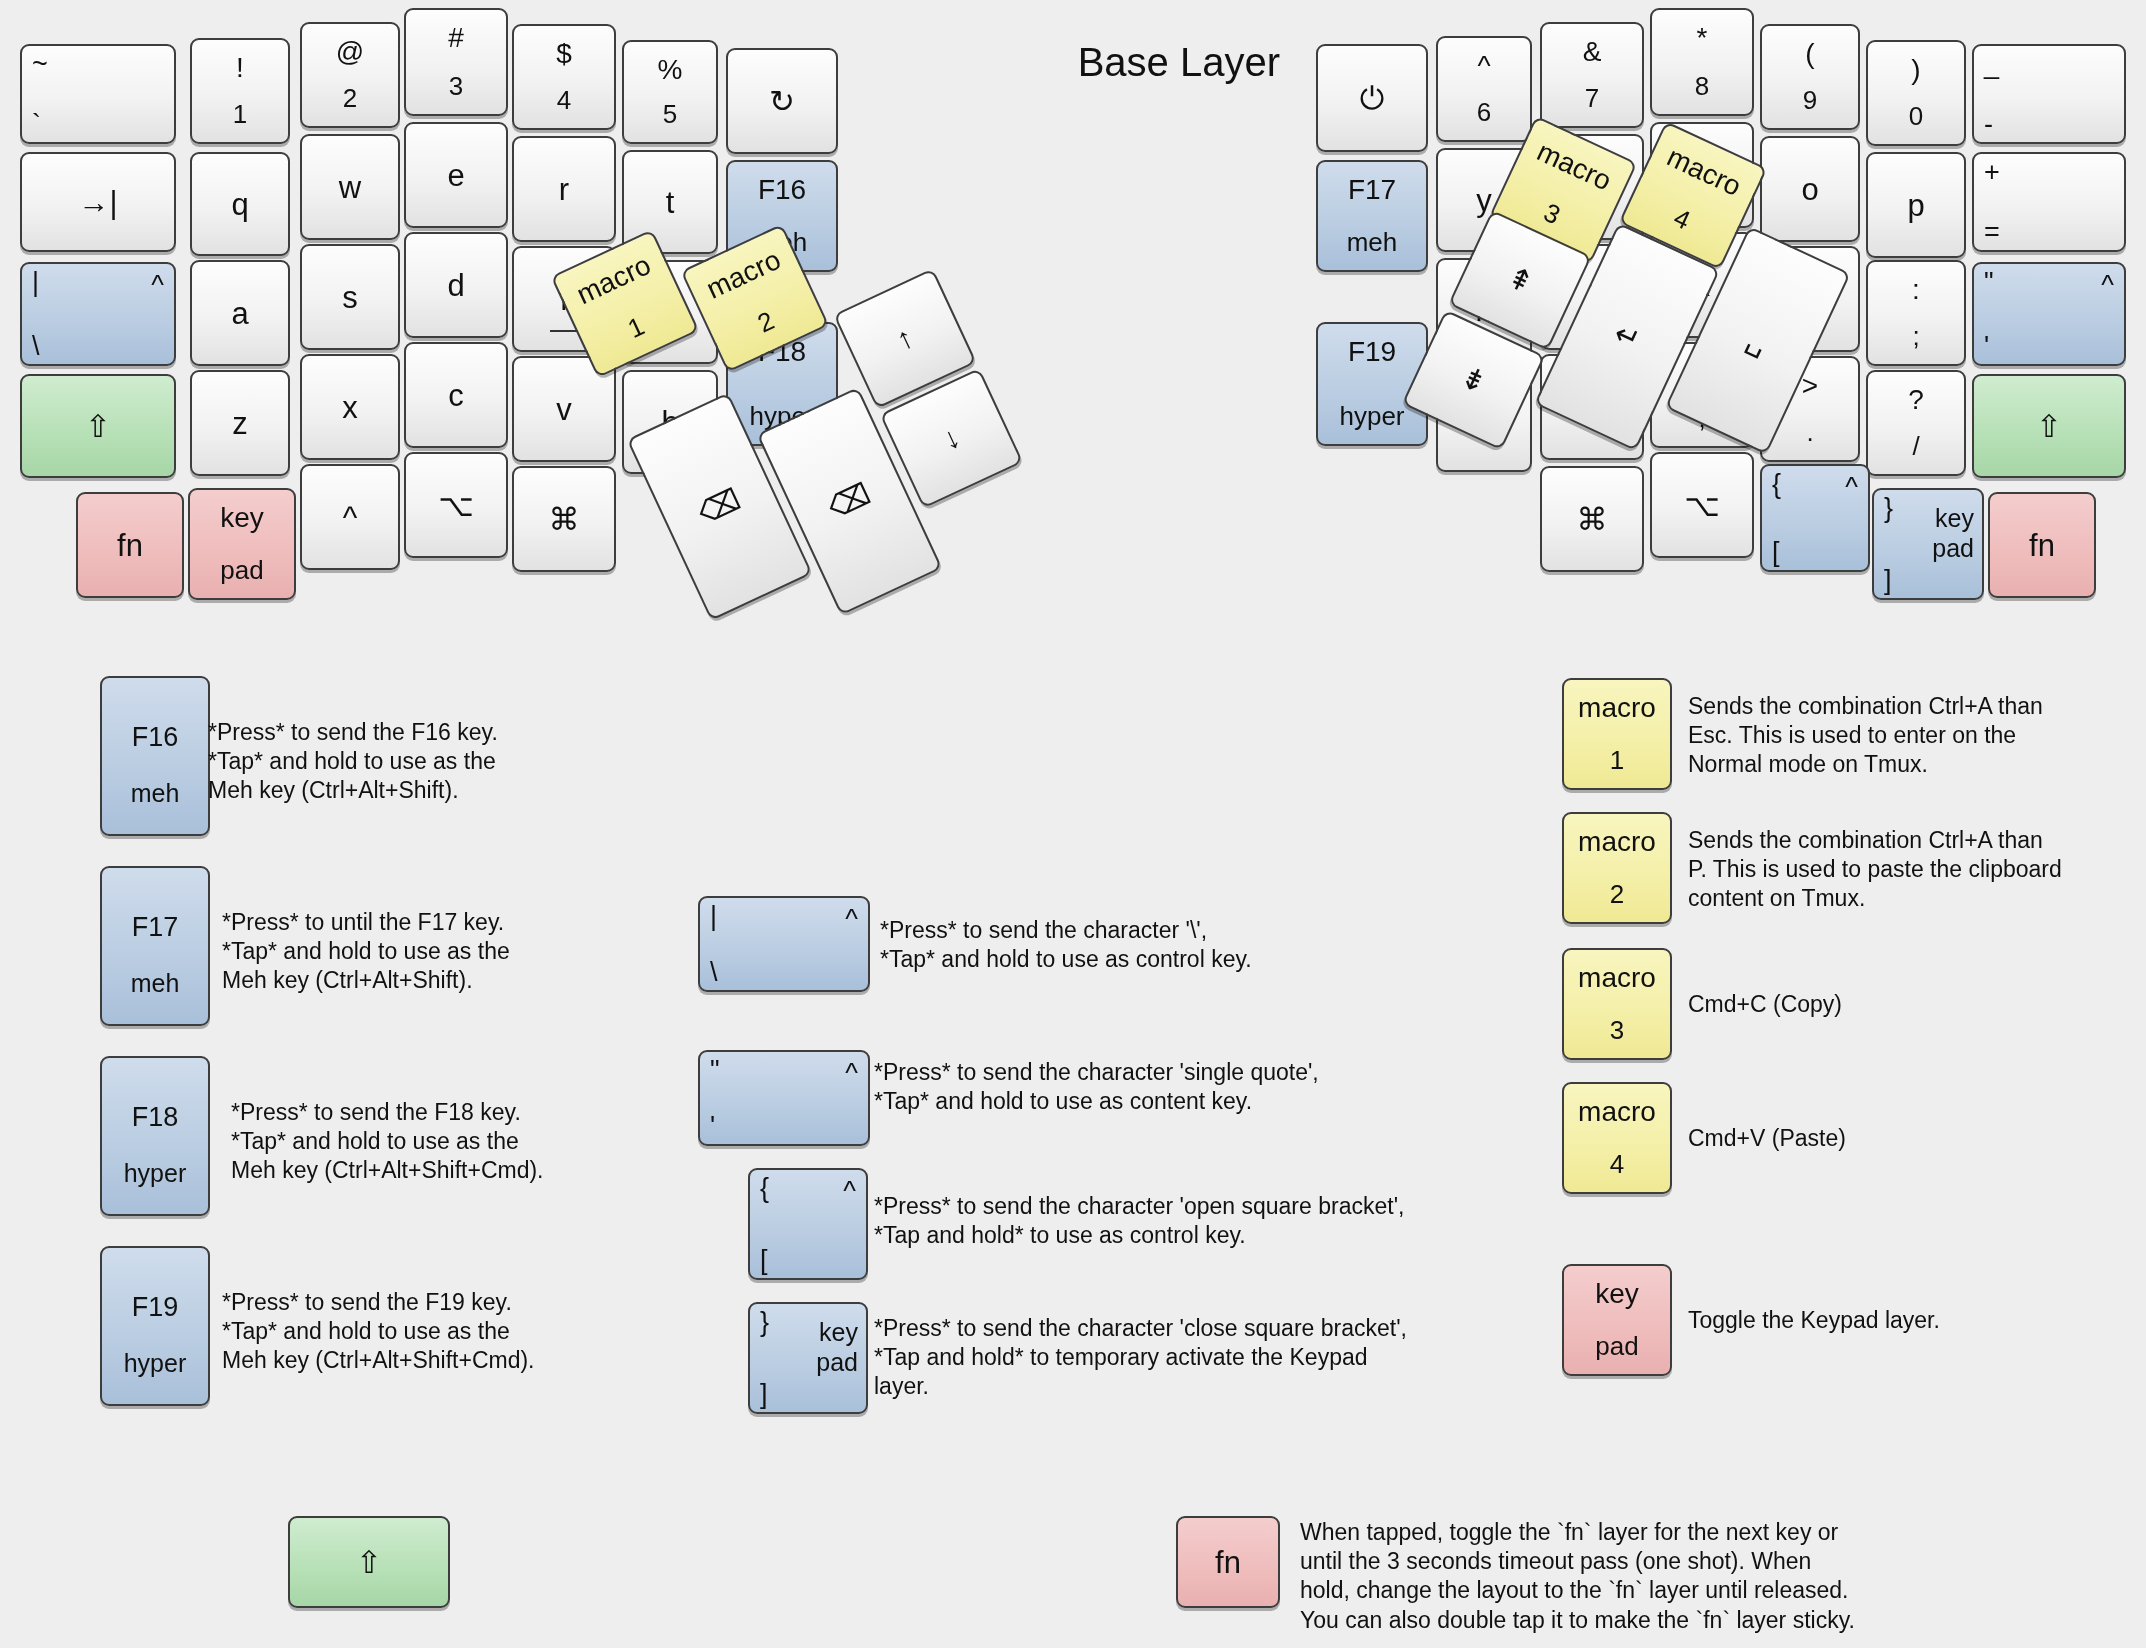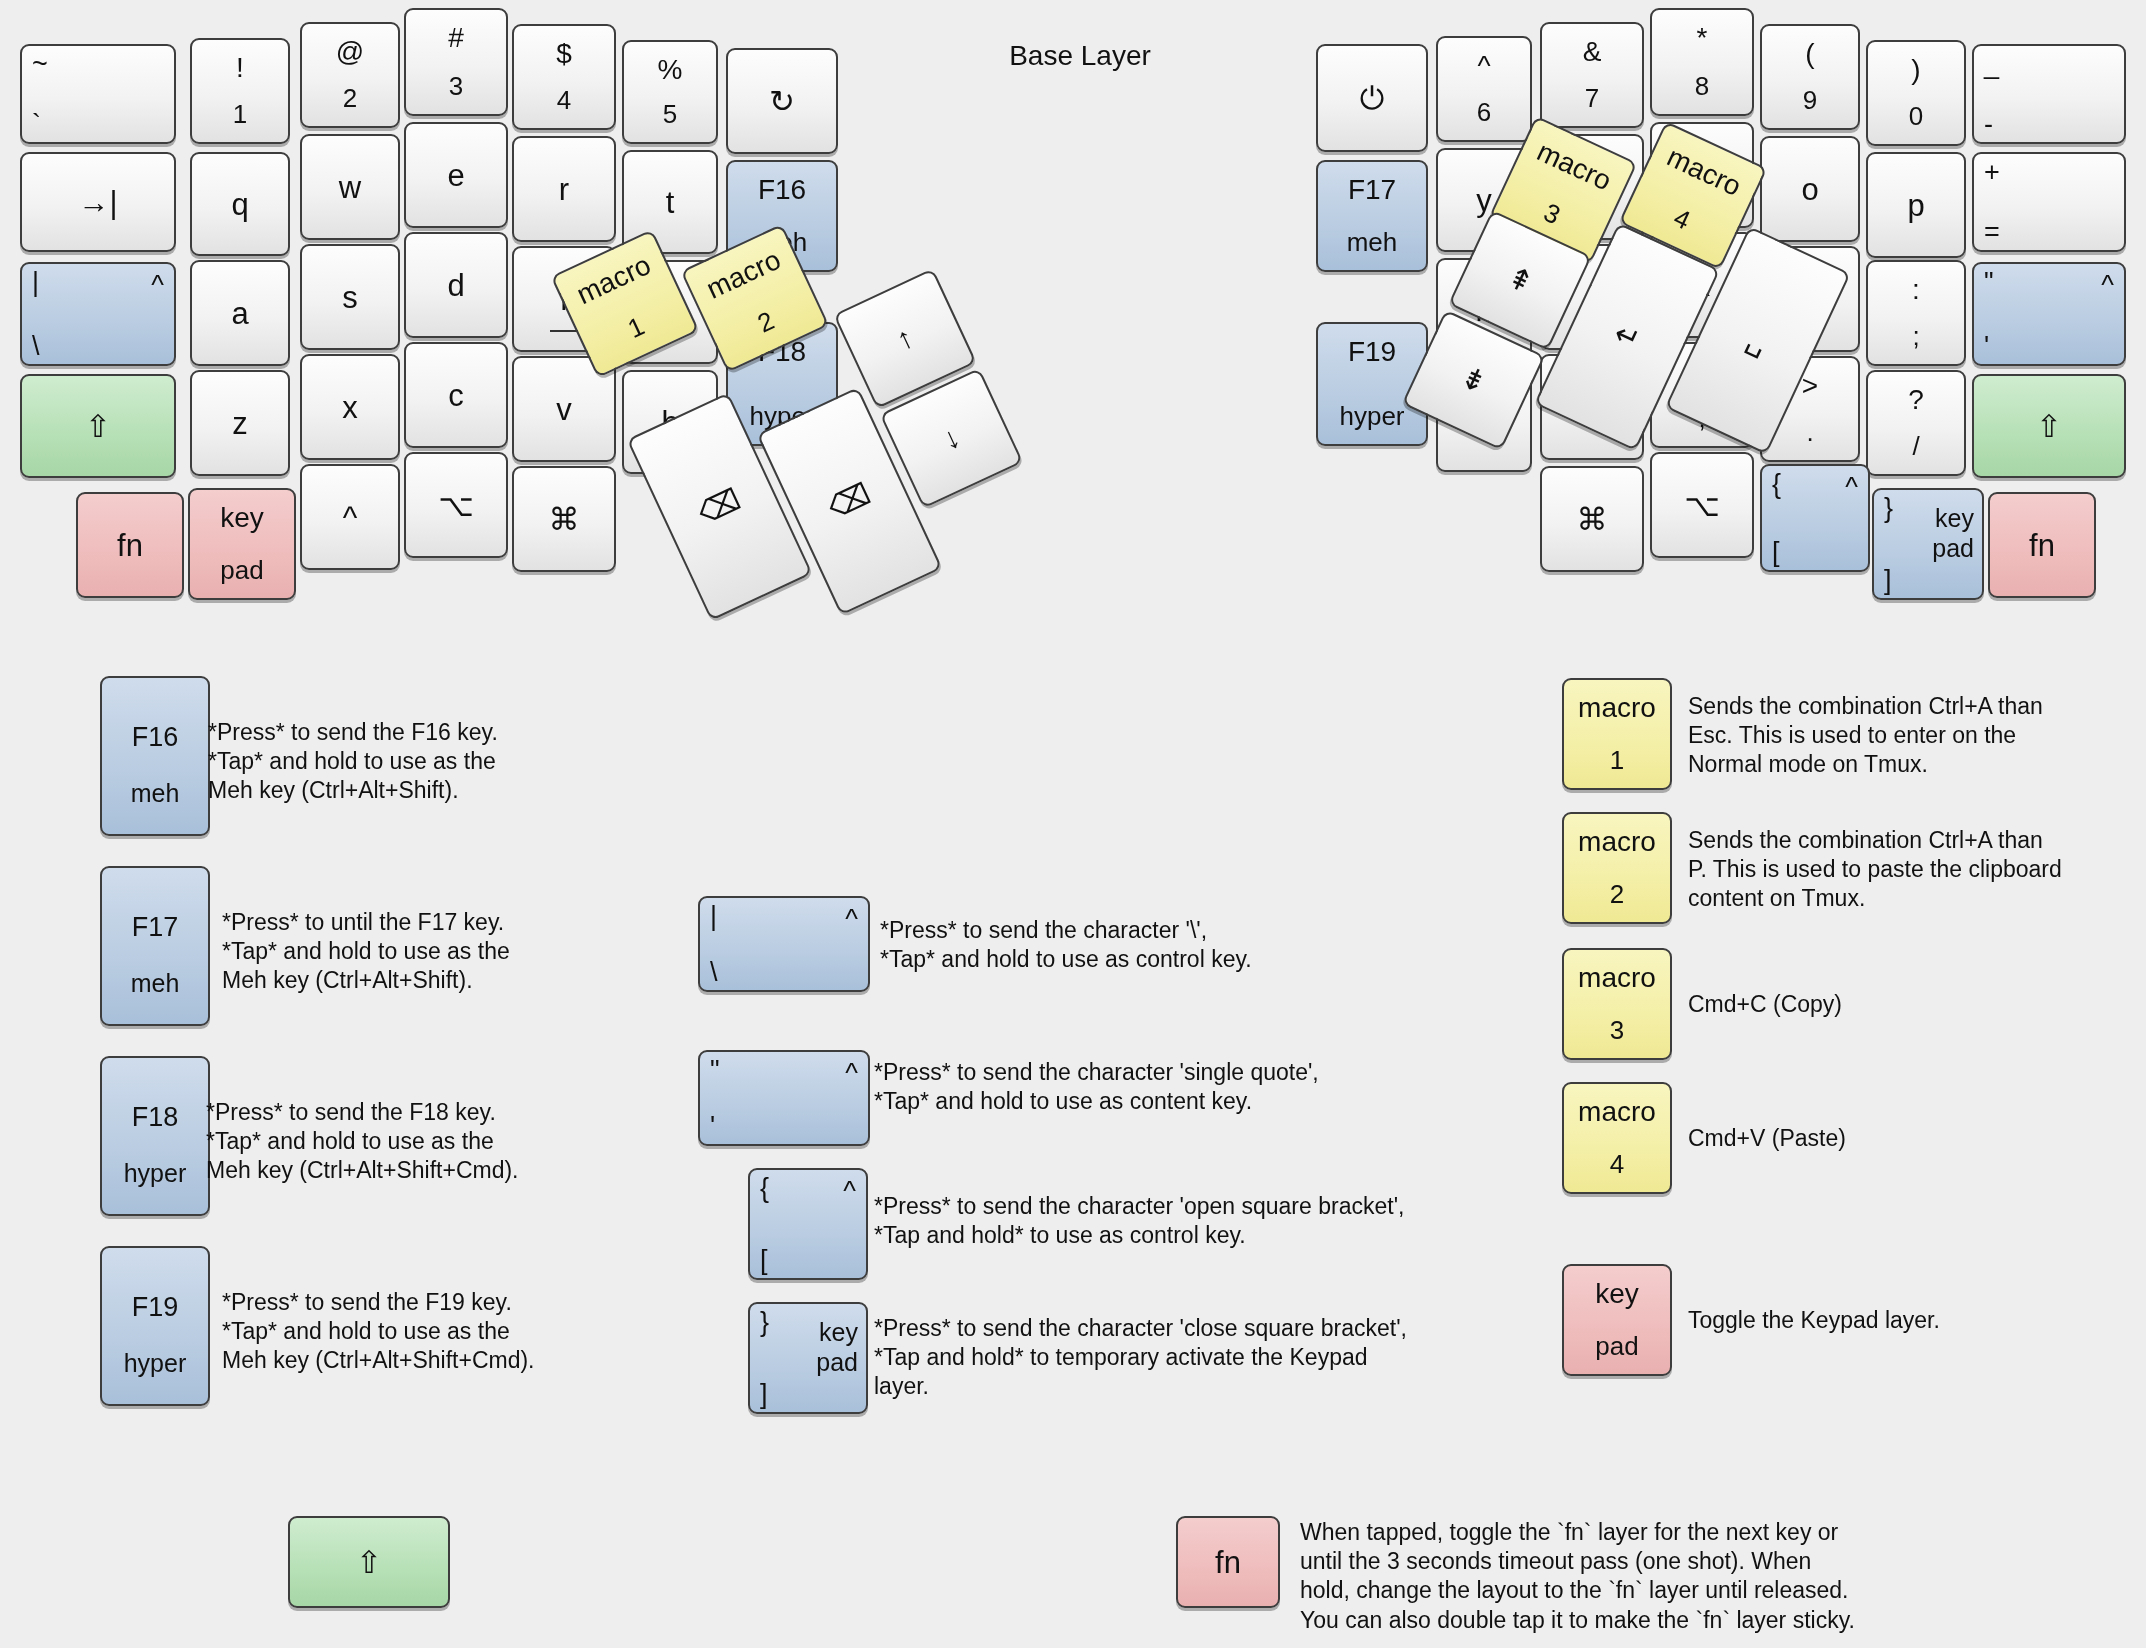--- a/index.html
+++ b/index.html
@@ -35,21 +35,21 @@
   .key .up { position:absolute; left:0; right:0; top:12px; text-align:center; font-size:28px;}
   .key .dn { position:absolute; left:0; right:0; bottom:12px; text-align:center; font-size:26px;}
 
   .blue  { background:linear-gradient(180deg,#cfdcec 0%,#b9cce1 60%,#a9c0da 100%); }
   .green { background:linear-gradient(180deg,#cfeccf 0%,#b6e0b6 60%,#a7d6a7 100%); }
   .pink  { background:linear-gradient(180deg,#f4cdcd 0%,#efbcbc 60%,#e9b0b0 100%); }
   .yellow{ background:linear-gradient(180deg,#f8f5bf 0%,#f4efa7 60%,#efe994 100%); }
 
   .title {
     position:absolute; left:880px; top:40px; width:400px;
-    text-align:center; font-size:28px; color:#111;
+    text-align:right; font-size:40px; color:#111;
   }
 
   
   .legend-text {
     position:absolute;
     font-size:23px;
     line-height:1.27;
     color:#111;
   }
 
@@ -358,21 +358,21 @@
     <span style="position:absolute;left:0;right:0;bottom:26px;text-align:center;font-size:25px;">meh</span>
   </div>
   <div class="legend-text" style="left:222px; top:908px; width:420px; white-space:pre-line;">*Press* to until the F17 key.
 *Tap* and hold to use as the
 Meh key (Ctrl+Alt+Shift).</div>
 
   <div class="key blue" style="left:100px; top:1056px; width:110px; height:160px;">
     <span style="position:absolute;left:0;right:0;top:44px;text-align:center;font-size:27px;">F18</span>
     <span style="position:absolute;left:0;right:0;bottom:26px;text-align:center;font-size:25px;">hyper</span>
   </div>
-  <div class="legend-text" style="left:206px; top:1098px; width:440px; white-space:pre-line;">*Press* to send the F18 key.
+  <div class="legend-text" style="left:231px; top:1098px; width:440px; white-space:pre-line;">*Press* to send the F18 key.
 *Tap* and hold to use as the
 Meh key (Ctrl+Alt+Shift+Cmd).</div>
 
   <div class="key blue" style="left:100px; top:1246px; width:110px; height:160px;">
     <span style="position:absolute;left:0;right:0;top:44px;text-align:center;font-size:27px;">F19</span>
     <span style="position:absolute;left:0;right:0;bottom:26px;text-align:center;font-size:25px;">hyper</span>
   </div>
   <div class="legend-text" style="left:222px; top:1288px; width:440px; white-space:pre-line;">*Press* to send the F19 key.
 *Tap* and hold to use as the
 Meh key (Ctrl+Alt+Shift+Cmd).</div>

